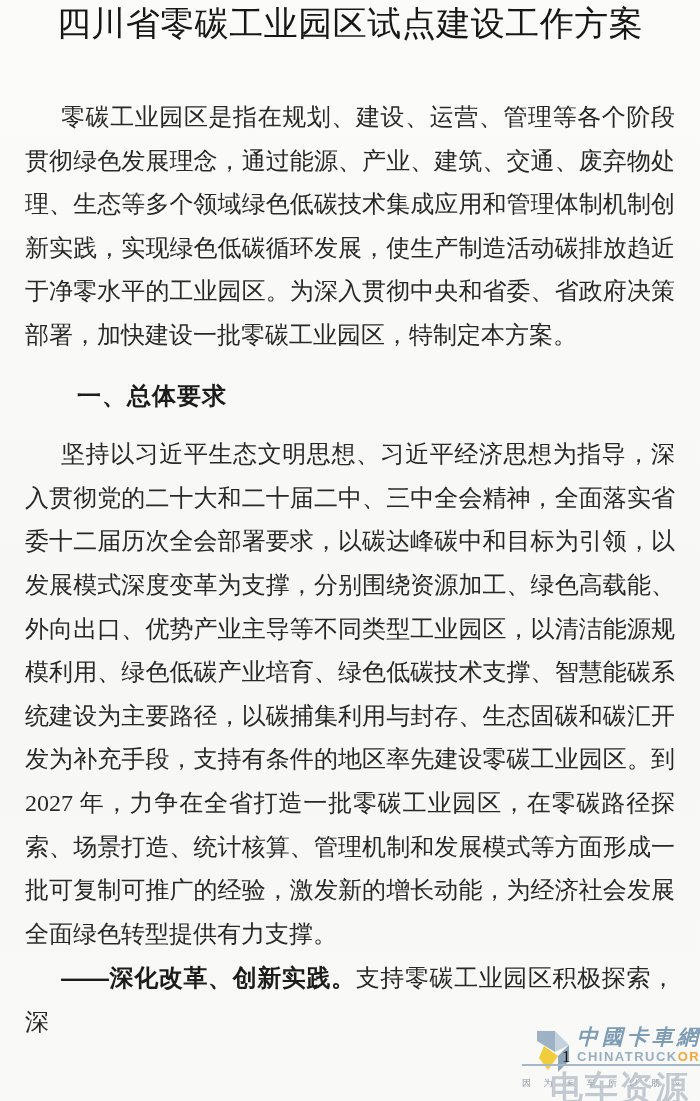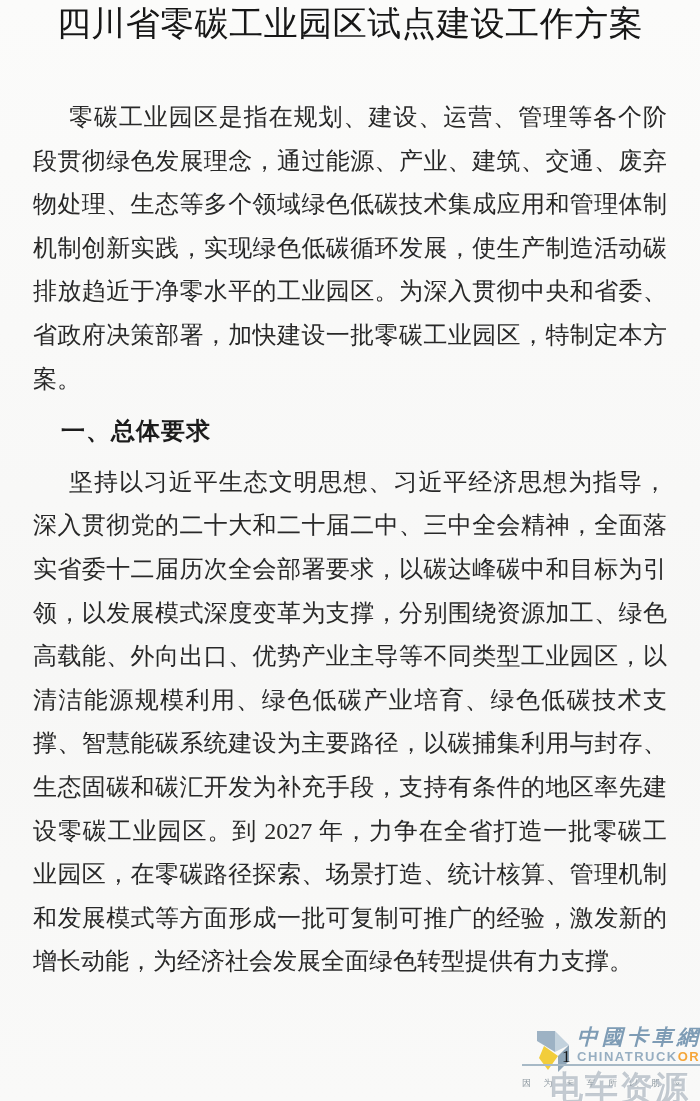--- a/index.html
+++ b/index.html
@@ -29,26 +29,26 @@
   .content {
     padding: 0 25px;
     margin-top: 48px;
     font-size: 24px;
     line-height: 43.6px;
     text-align: justify;
     color: #282828;
   }
 
   .para {
-    margin: 8px;
+    margin: 0;
     text-indent: 36px;
   }
 
   .section-heading {
-    margin: 0;
+    margin: 16px;
     text-indent: 36px;
     font-family: "Liberation Sans", "DejaVu Sans", sans-serif;
     font-weight: bold;
     font-size: 24px;
     color: #1c1c1c;
     letter-spacing: 1px;
   }
 
   .lead-bold {
     font-family: "Liberation Sans", "DejaVu Sans", sans-serif;
@@ -138,20 +138,21 @@
 
   <div class="doc-title">四川省零碳工业园区试点建设工作方案</div>
 
   <div class="content">
     <p class="para">零碳工业园区是指在规划、建设、运营、管理等各个阶段贯彻绿色发展理念，通过能源、产业、建筑、交通、废弃物处理、生态等多个领域绿色低碳技术集成应用和管理体制机制创新实践，实现绿色低碳循环发展，使生产制造活动碳排放趋近于净零水平的工业园区。为深入贯彻中央和省委、省政府决策部署，加快建设一批零碳工业园区，特制定本方案。</p>
 
     <h2 class="section-heading">一、总体要求</h2>
 
     <p class="para">坚持以习近平生态文明思想、习近平经济思想为指导，深入贯彻党的二十大和二十届二中、三中全会精神，全面落实省委十二届历次全会部署要求，以碳达峰碳中和目标为引领，以发展模式深度变革为支撑，分别围绕资源加工、绿色高载能、外向出口、优势产业主导等不同类型工业园区，以清洁能源规模利用、绿色低碳产业培育、绿色低碳技术支撑、智慧能碳系统建设为主要路径，以碳捕集利用与封存、生态固碳和碳汇开发为补充手段，支持有条件的地区率先建设零碳工业园区。到 2027 年，力争在全省打造一批零碳工业园区，在零碳路径探索、场景打造、统计核算、管理机制和发展模式等方面形成一批可复制可推广的经验，激发新的增长动能，为经济社会发展全面绿色转型提供有力支撑。</p>
 
+    <p class="para"><span class="lead-bold">——深化改革、创新实践。</span><span>支持零碳工业园区积极探索，深</span></p>
   </div>
 
   <div class="logo-row">
     <span class="logo-mark">
       <svg width="38" height="50" viewBox="0 0 38 50" aria-hidden="true">
         <polygon points="3,3 21,3 21,24 3,13" fill="#9db2c4"></polygon>
         <polygon points="21,3 35,17 21,24" fill="#c3d2dd"></polygon>
         <polygon points="10,18 24,28 14,42 5,30" fill="#f2cd3b"></polygon>
         <polygon points="24,28 35,17 35,33 24,44" fill="#8fa6b8"></polygon>
       </svg>

